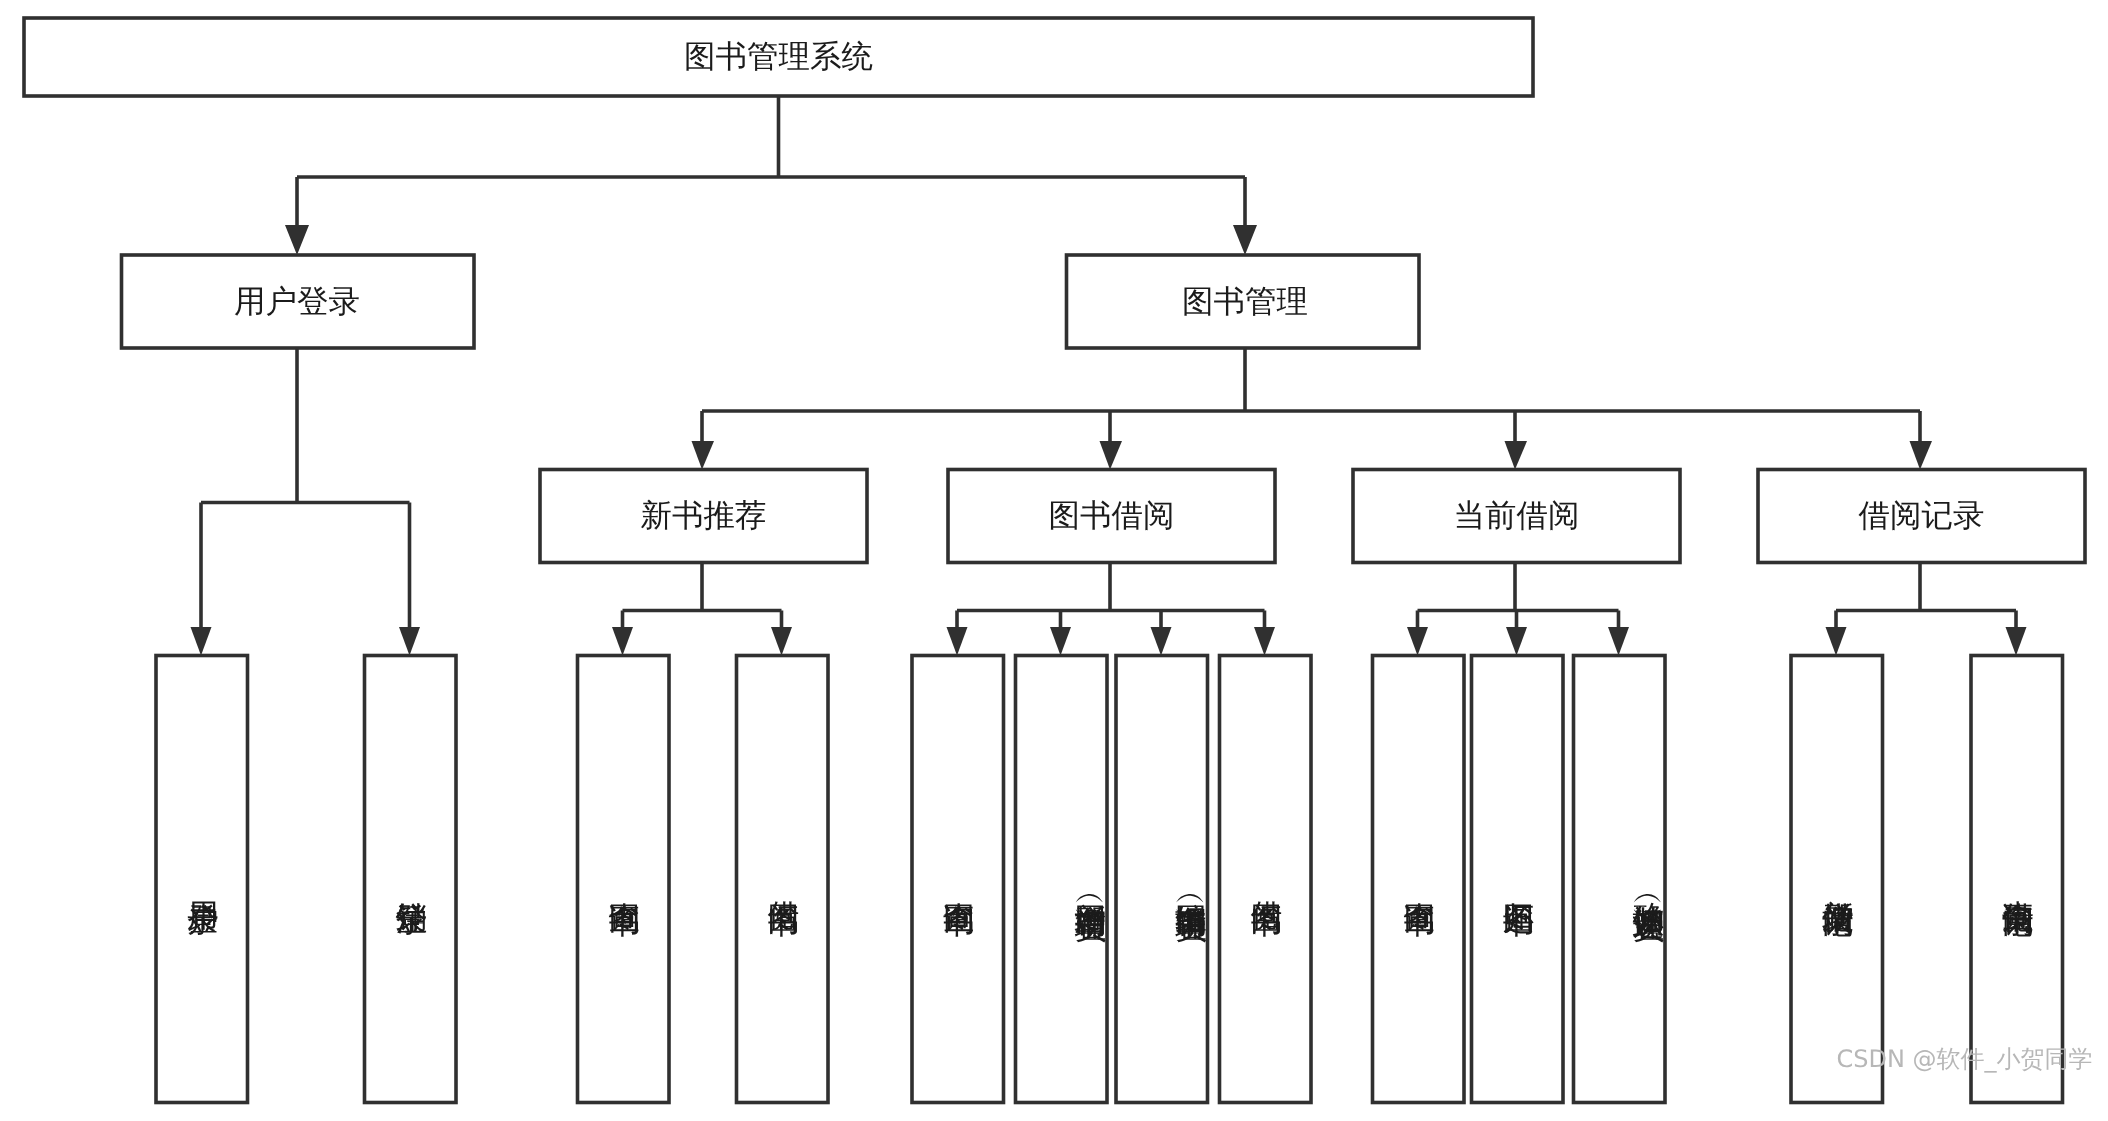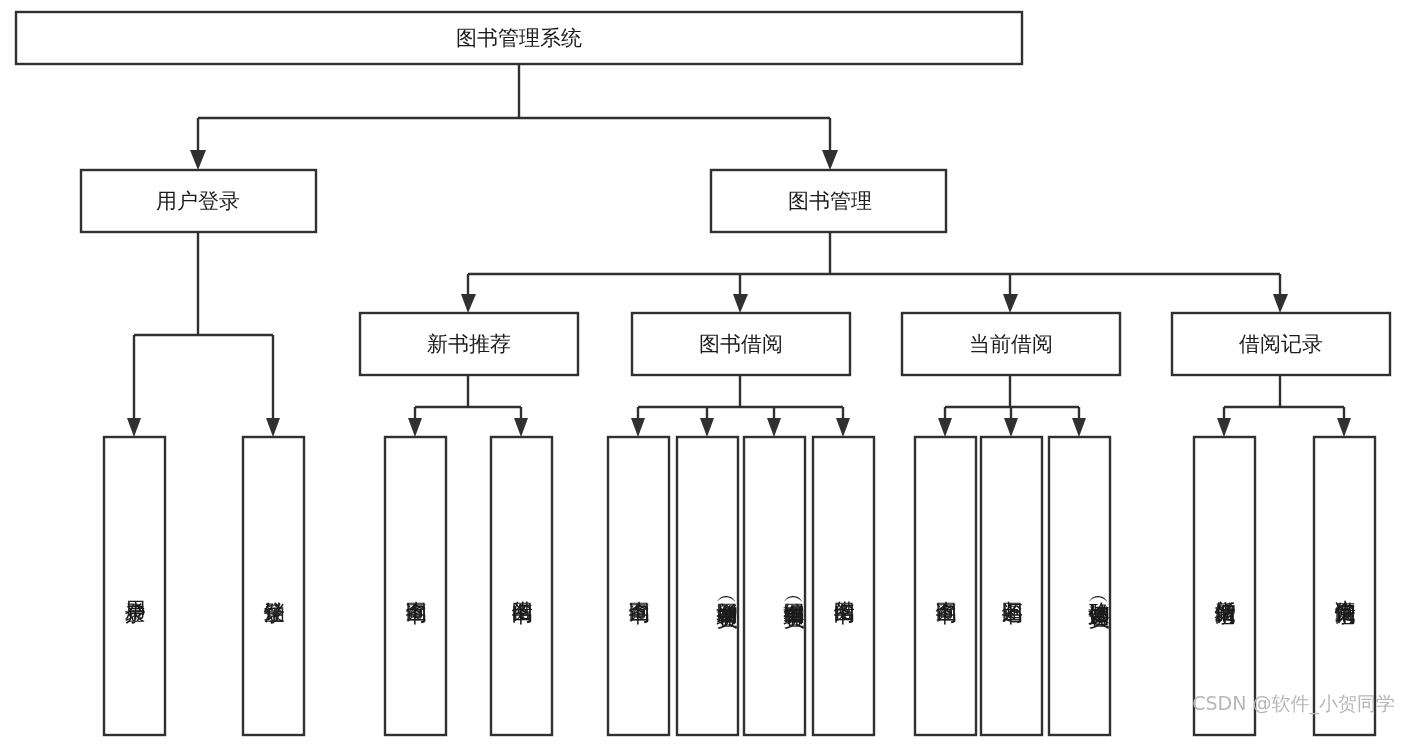--- a/index.html
+++ b/index.html
@@ -62,21 +62,21 @@
     justify-content: center;
     text-align: center;
     white-space: nowrap;
     pointer-events: none;
   }
   .watermark {
     position: absolute;
     right: 10px;
     bottom: 6px;
     font-family: "DejaVu Sans", "Liberation Sans", sans-serif;
-    font-size: 19px;
+    font-size: 16px;
     color: #b7b7b7;
     white-space: nowrap;
   }
 </style>
 </head>
 <body>
 
 <div id="diagram-root">
 
   <svg class="flow" viewBox="0 0 1405 747" xmlns="http://www.w3.org/2000/svg">

